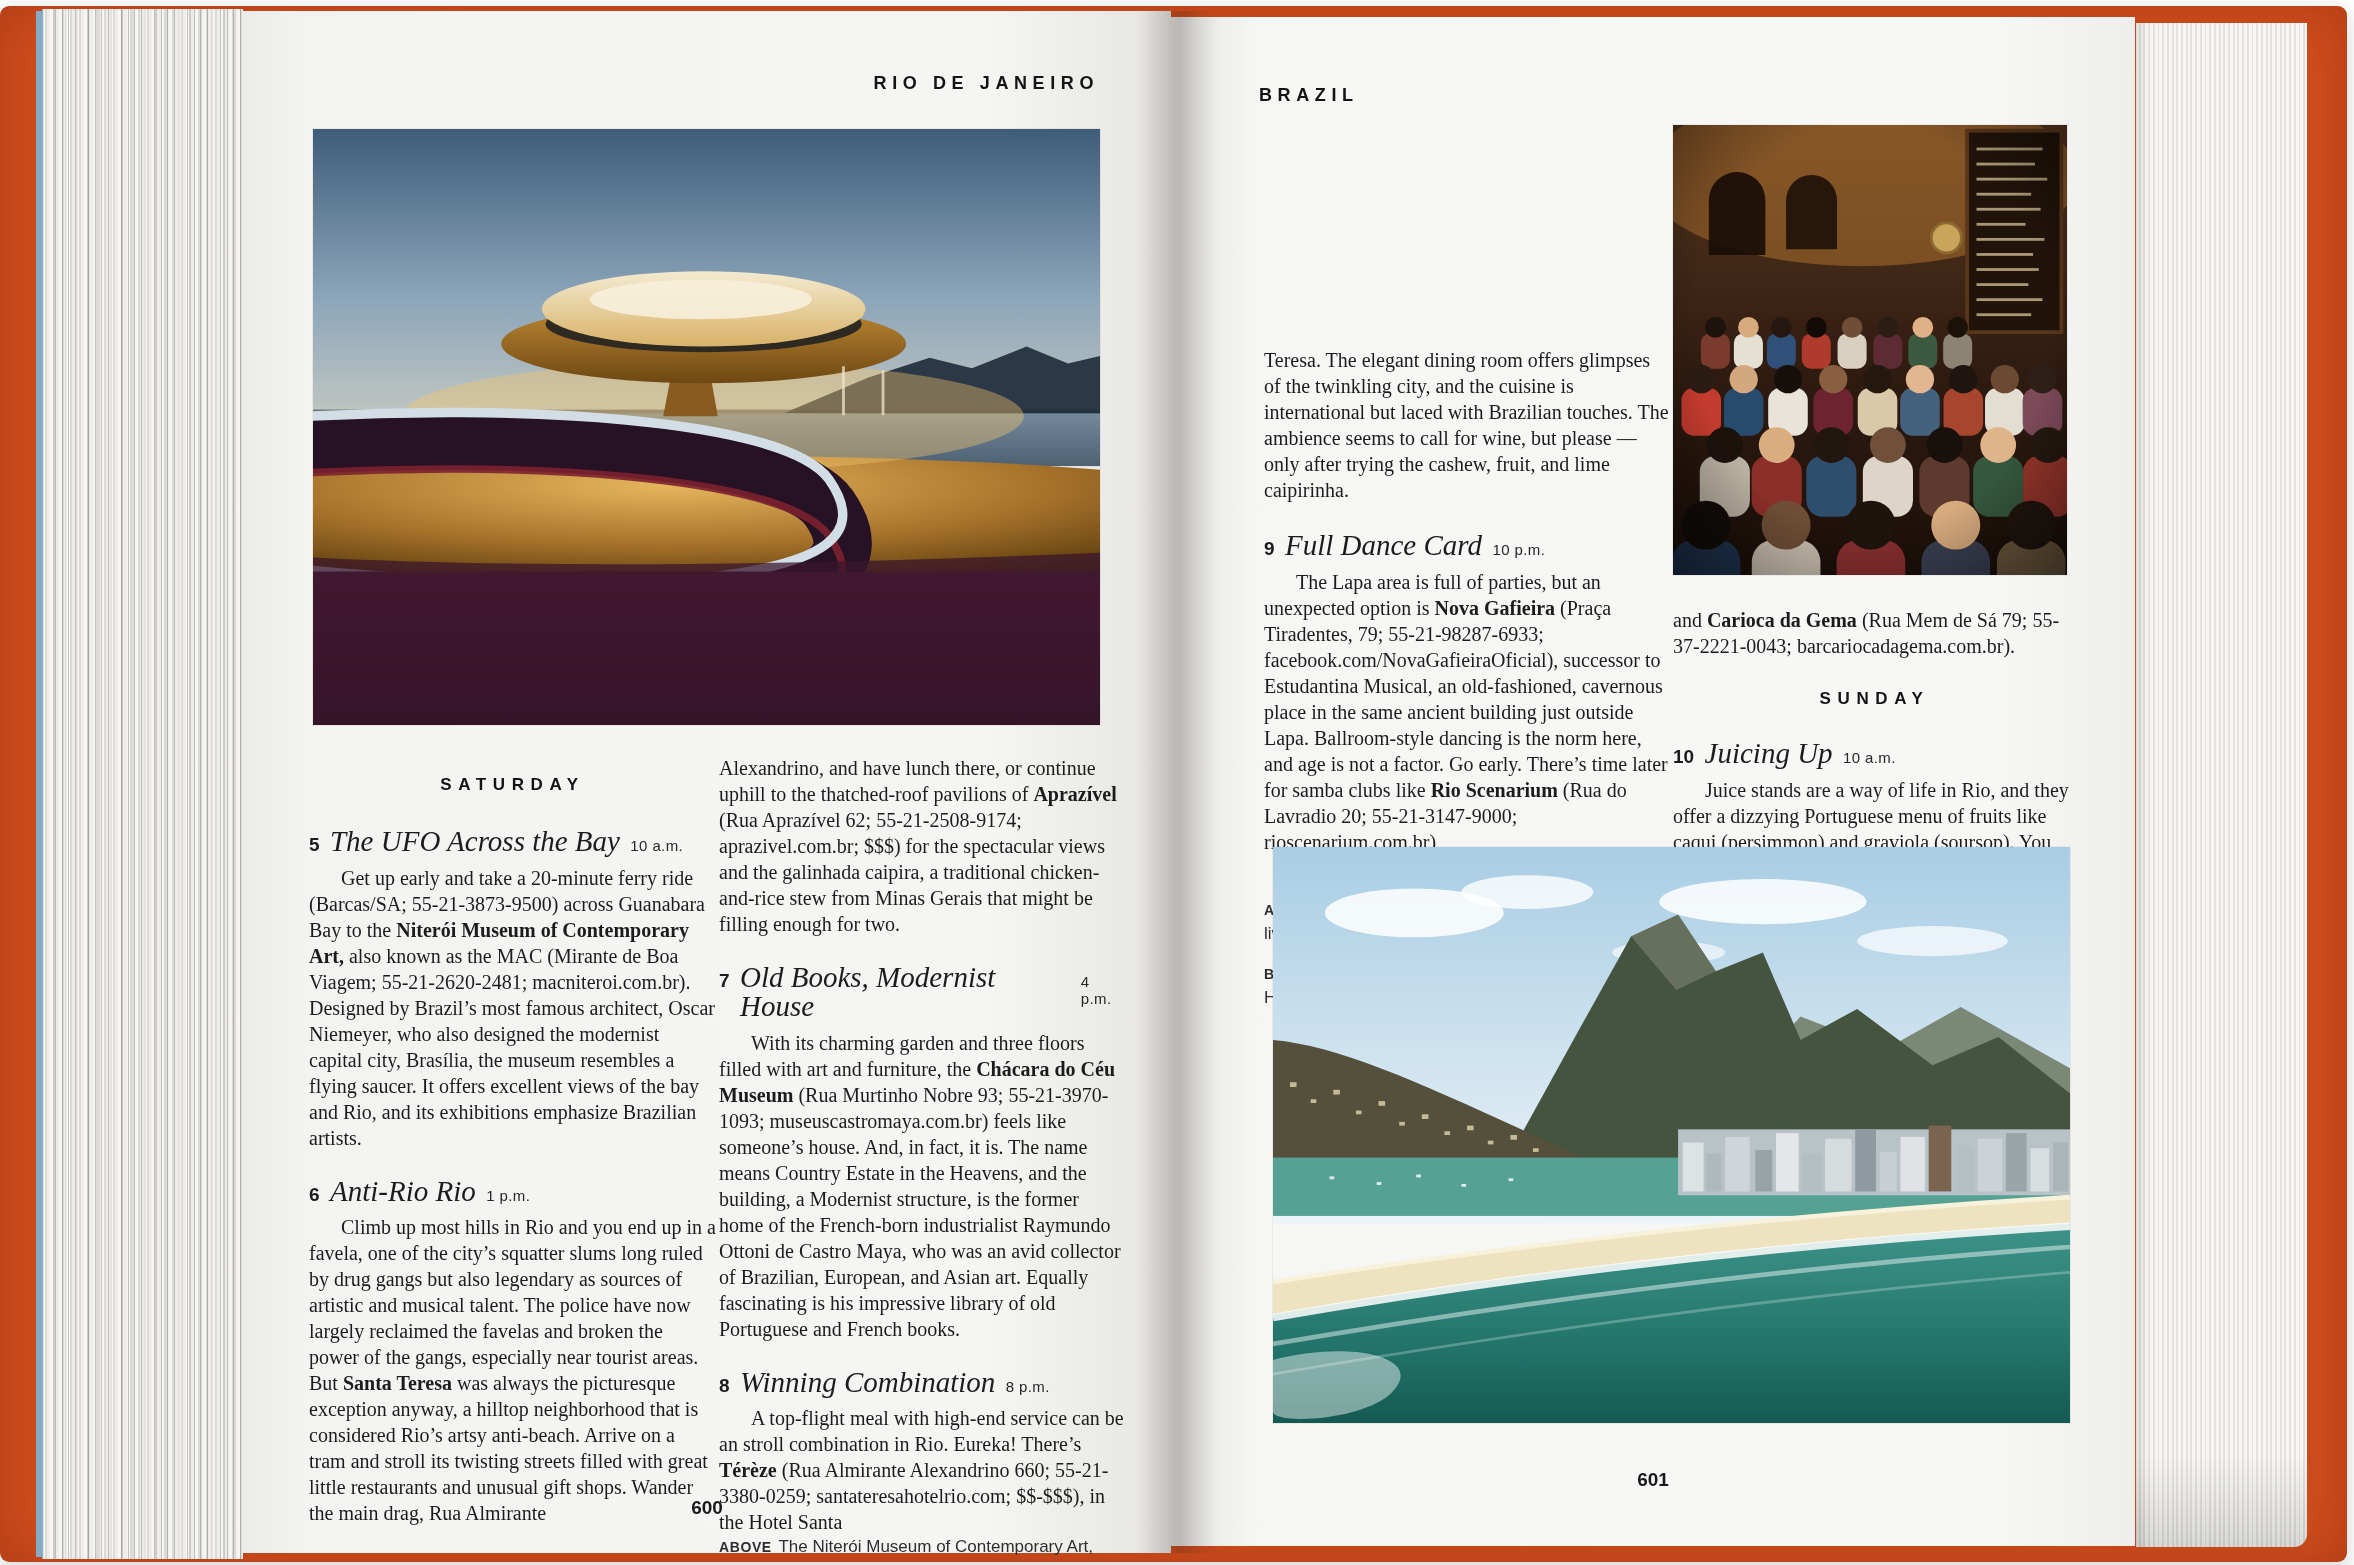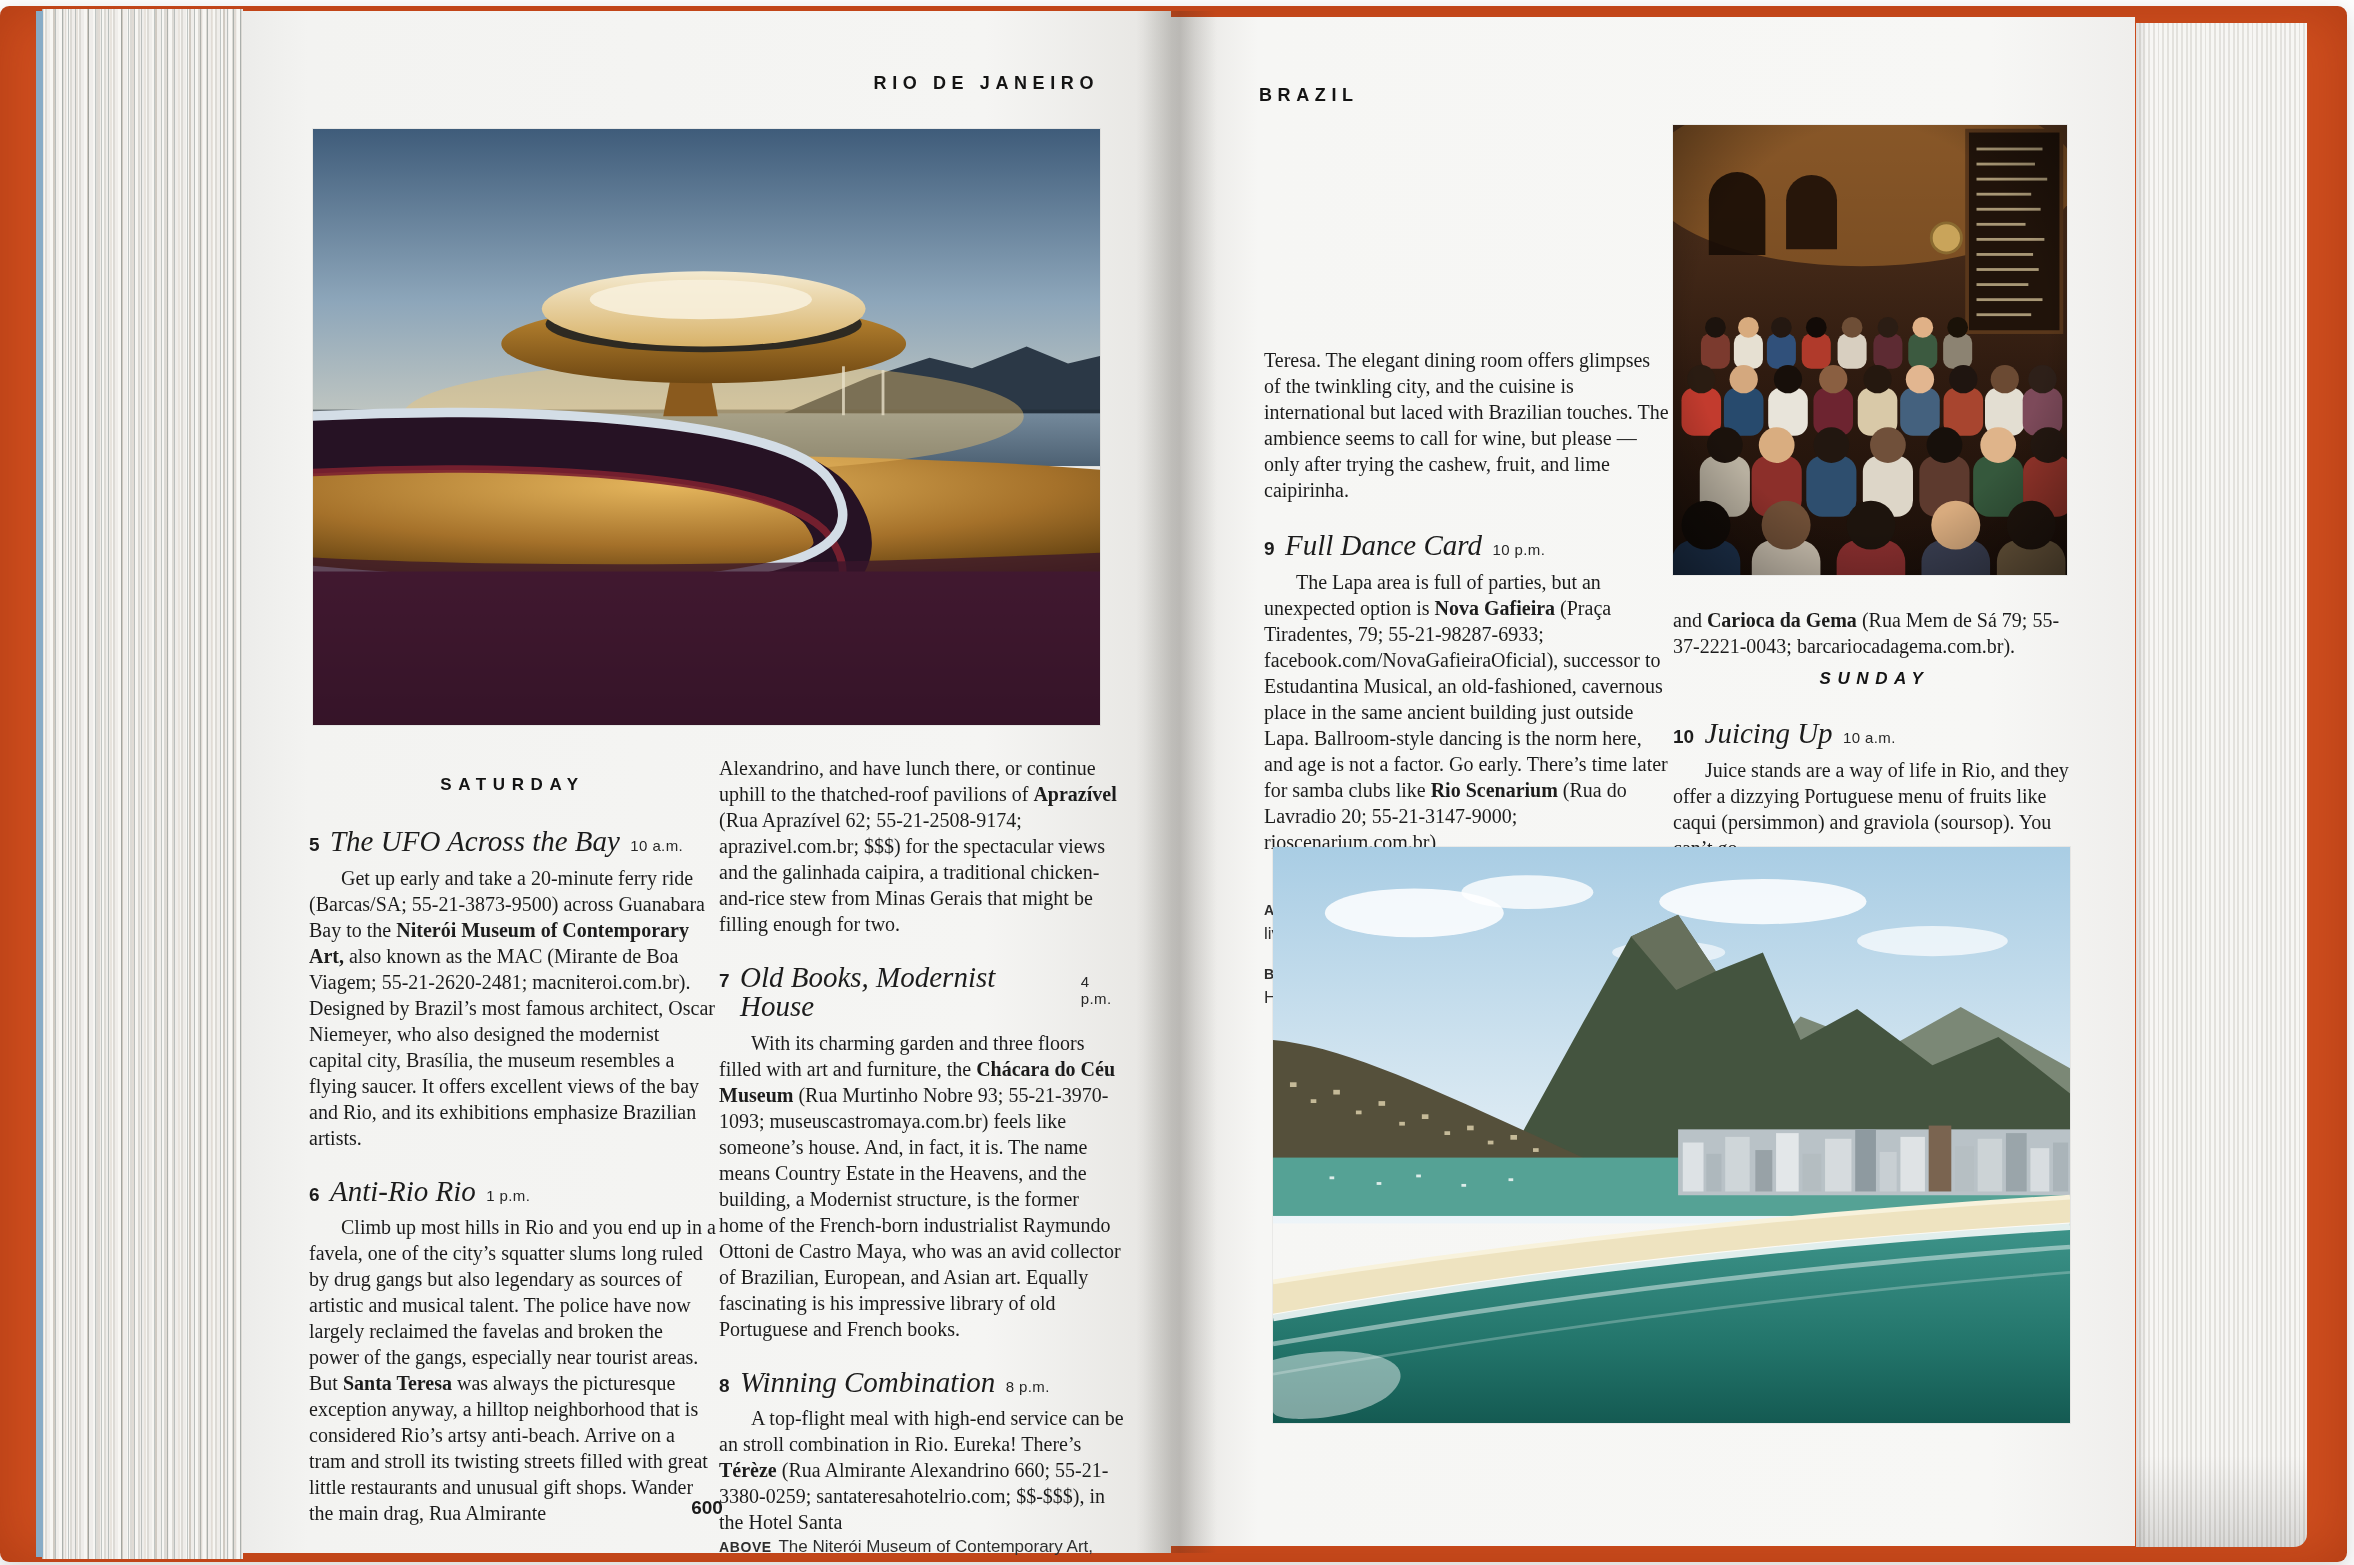--- a/index.html
+++ b/index.html
@@ -260,21 +260,21 @@
     <p class="caption" style="margin-top:43px;">
       <span class="lab">ABOVE</span><span>Street food and samba clubs keep things lively in Lapa.</span>
     </p>
     <p class="caption" style="margin-top:15px;">
       <span class="lab">BELOW</span><span>Leblon and Morro Dois Irmãos (Two Brothers Hill).</span>
     </p>
   </div>
 
   <div class="abs col" style="left:1673px;top:607px;width:403px;">
     <p><span>and </span><span class="b">Carioca da Gema</span><span> (Rua Mem de Sá 79; 55-37-2221-0043; barcariocadagema.com.br).</span></p>
-    <div class="sec-head" style="margin-top:10px;font-style:italic;">SUNDAY</div>
+    <div class="sec-head" style="margin-top:30px;">SUNDAY</div>
     <div class="item-head" style="margin-top:30px;">
       <span class="item-num">10</span>
       <span class="item-title">Juicing Up</span>
       <span class="item-time">10 a.m.</span>
     </div>
     <p class="indent" style="margin-top:8.5px;"><span>Juice stands are a way of life in Rio, and they offer a dizzying Portuguese menu of fruits like caqui (persimmon) and graviola (soursop). You can’t go</span></p>
   </div>
 
   <div class="abs photo" style="left:1273px;top:847px;width:797px;height:576px;">
     <svg viewBox="0 0 846 612" preserveAspectRatio="none">
@@ -343,16 +343,17 @@
       <path d="M0 462 C 240 425, 520 392, 846 372 L846 400 C 520 420, 240 455, 0 497 Z" fill="#eee3c0"></path>
       <path d="M0 462 C 240 425, 520 392, 846 372" stroke="#f8f2dc" stroke-width="5" fill="none"></path>
       <path d="M0 497 C 240 455, 520 420, 846 400 L846 612 L0 612 Z" fill="url(#p3sea)"></path>
       <path d="M0 500 C 240 458, 520 423, 846 403" stroke="#fff" stroke-width="8" fill="none" opacity=".85"></path>
       <path d="M0 528 C 250 486, 520 448, 846 425" stroke="#fff" stroke-width="5" fill="none" opacity=".45"></path>
       <path d="M0 560 C 250 518, 520 478, 846 452" stroke="#fff" stroke-width="3" fill="none" opacity=".25"></path>
       <path d="M0 545 C 90 522, 170 545, 120 585 C 80 612, 0 612, 0 600 Z" fill="#fff" opacity=".45"></path>
     </svg>
   </div>
 
+  <div class="abs page-num" style="left:1171px;top:1469px;width:964px;">601</div>
 
   <div class="abs gutter"></div>
 </div>
 
 
 </body></html>

